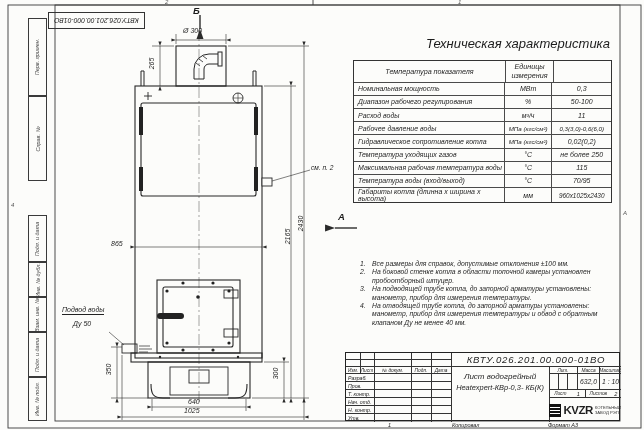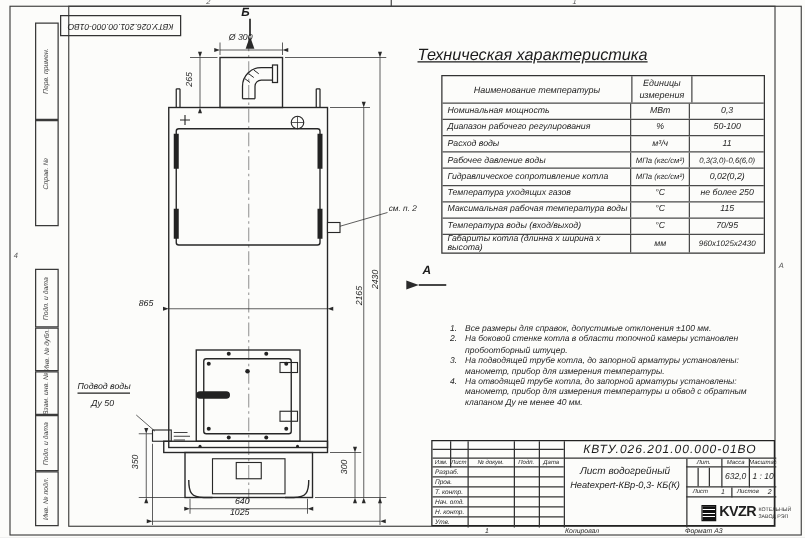--- a/index.html
+++ b/index.html
@@ -202,25 +202,25 @@
   <div class="abs dim rot" style="left:293px;top:220px;">2430</div>
   <div class="abs dim rot" style="left:103px;top:366px;">350</div>
   <div class="abs dim rot" style="left:270px;top:370px;">300</div>
   <div class="abs dim" style="left:188px;top:398px;">640</div>
   <div class="abs dim" style="left:184px;top:407px;">1025</div>
 
   <div class="abs gost" style="left:311px;top:164px;font-size:6.6px;white-space:nowrap;">см. п. 2</div>
   <div class="abs gost" style="left:62px;top:306px;font-size:7px;border-bottom:0.8px solid #222;padding-bottom:1px;">Подвод воды</div>
   <div class="abs gost" style="left:73px;top:320px;font-size:7px;">Ду 50</div>
 
-  <div class="abs gost" style="left:334px;top:36px;width:259px;text-align:left;font-size:13px;text-decoration:underline;">Техническая характеристика</div>
+  <div class="abs gost" style="left:351px;top:36px;width:259px;text-align:right;font-size:13px;">Техническая характеристика</div>
 
   <div class="abs" id="spec">
     <div class="srow shead">
-      <div class="sc sc1">Наименование температуры</div>
+      <div class="sc sc1">Температура показателя</div>
       <div class="sc sc2">Единицы измерения</div>
     </div>
     <div class="srow">
         <div class="sc sc1">Номинальная мощность</div>
         <div class="sc sc2">МВт</div>
         <div class="sc sc3">0,3</div>
       </div>
     <div class="srow">
         <div class="sc sc1">Диапазон рабочего регулирования</div>
         <div class="sc sc2">%</div>
@@ -336,21 +336,21 @@
     <div class="cell bb bl" style="left:253px;top:21px;width:22px;height:16px;display:flex;align-items:center;justify-content:center;font-size:6.8px;">1 : 10</div>
     <div class="cell bb" style="left:203px;top:37px;width:36px;height:8px;display:flex;align-items:center;justify-content:space-around;font-size:4.8px;">
       <span>Лист</span>
         <span style="font-size:5.6px;">1</span>
     </div>
     <div class="cell bb bl" style="left:239px;top:37px;width:36px;height:8px;display:flex;align-items:center;justify-content:space-around;font-size:4.8px;">
       <span>Листов</span>
         <span style="font-size:5.6px;">2</span>
     </div>
 
-    <div class="cell" style="left:215px;top:45px;width:72px;height:24px;display:flex;align-items:center;justify-content:center;gap:2px;">
+    <div class="cell" style="left:203px;top:45px;width:72px;height:24px;display:flex;align-items:center;justify-content:center;gap:2px;">
       <div class="logo-mark"></div>
       <div style="font-style:normal;font-weight:bold;font-size:11.5px;letter-spacing:-0.5px;">KVZR</div>
       <div style="font-size:4.2px;line-height:5px;font-style:normal;color:#333;">
         <div>КОТЕЛЬНЫЙ</div>
         <div>ЗАВОД РЭП</div>
       </div>
     </div>
   </div>
 
   <div class="abs gost" style="left:388px;top:422px;font-size:5.5px;">1</div>

